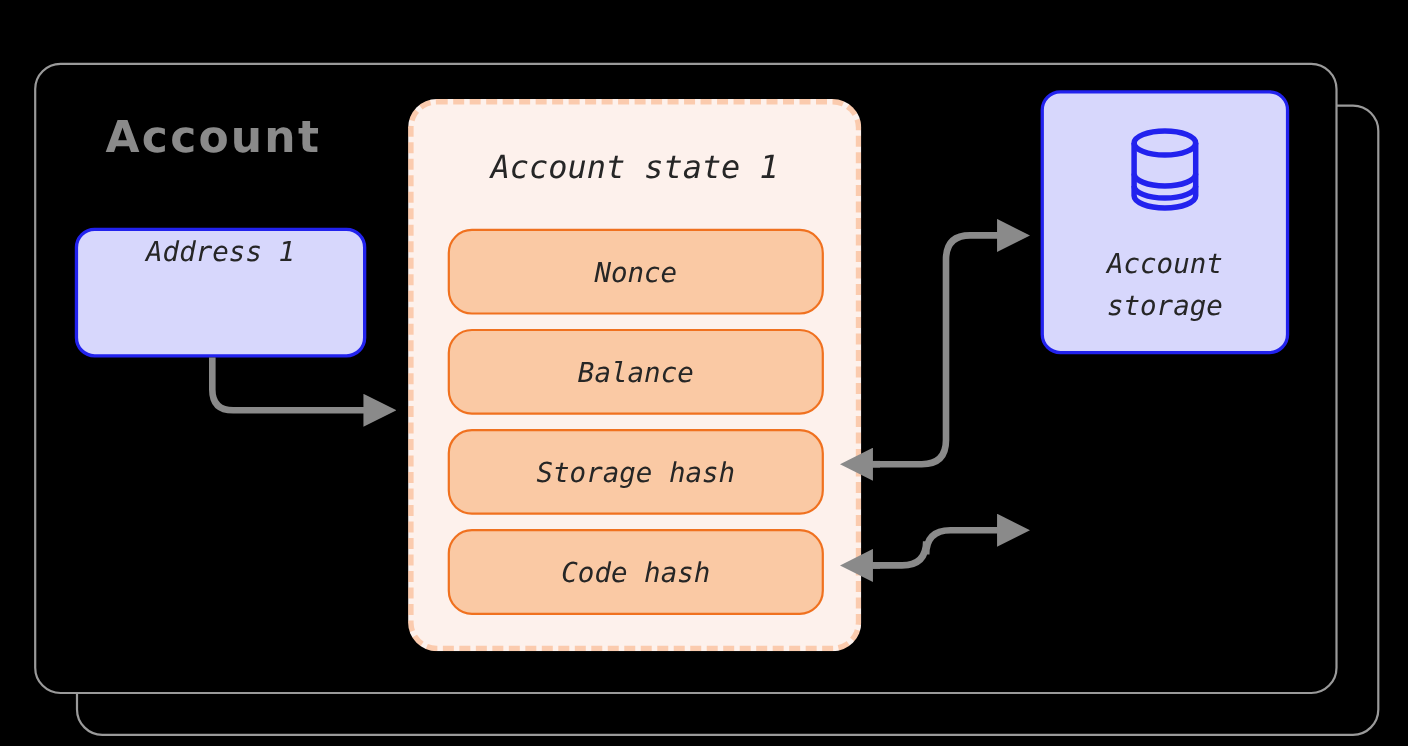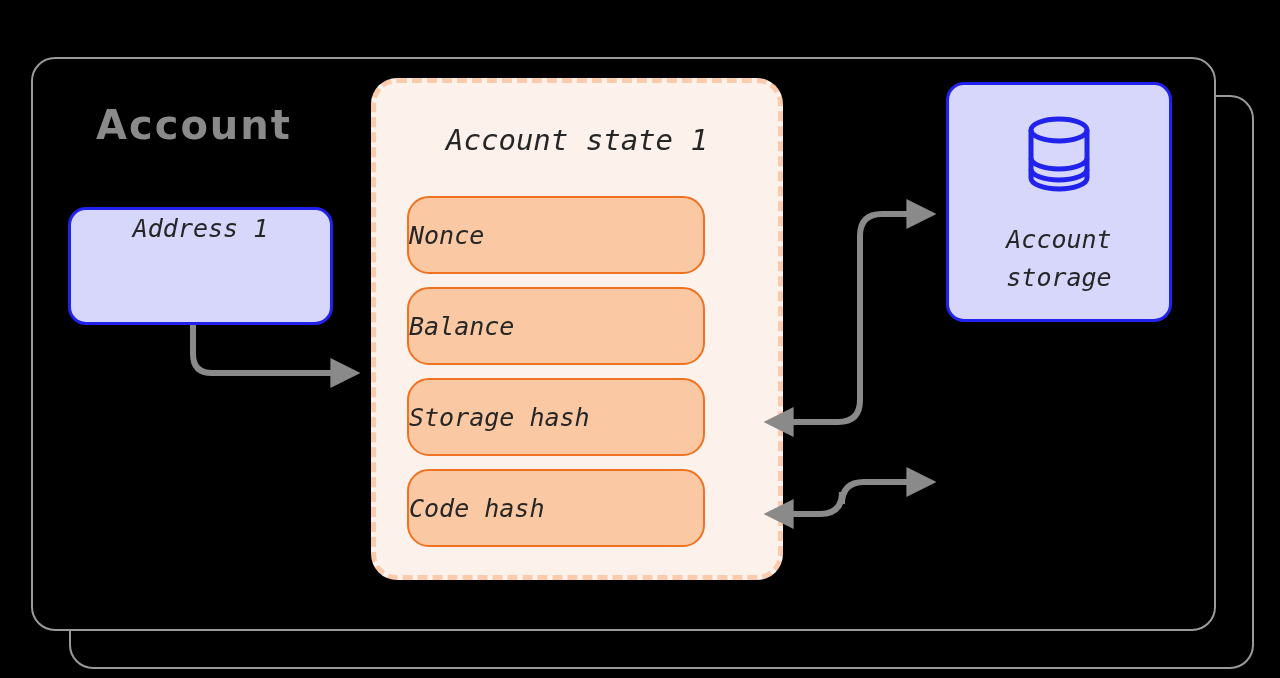--- a/index.html
+++ b/index.html
@@ -105,21 +105,21 @@
     display: flex;
     align-items: center;
     justify-content: center;
     width: 100%;
   }
 
   
   .state-box {
     position: absolute;
     left: 371px;
-    top: 54px;
+    top: 66px;
     width: 412px;
     height: 502px;
     background: #fdf1ec;
     border: 5px dashed #fbcbae;
     border-radius: 26px;
     box-sizing: border-box;
   }
   .state-title {
     position: absolute;
     left: 0;
@@ -129,28 +129,29 @@
     font-family: "DejaVu Sans Mono", monospace;
     font-style: italic;
     font-size: 29px;
     color: #262626;
   }
 
   
   .field {
     position: absolute;
     left: 31px;
-    width: 298px;
+    width: 342px;
     height: 78px;
     background: #fac9a4;
     border: 2px solid #f0711f;
     border-radius: 22px;
     box-sizing: border-box;
     display: flex;
     align-items: center;
+    justify-content: center;
     font-family: "DejaVu Sans Mono", monospace;
     font-style: italic;
     font-size: 25px;
     color: #262626;
   }
   .field-0 { top: 113px; }
   .field-1 { top: 204px; font-style: italic; }
   .field-2 { top: 295px; }
   .field-3 { top: 386px; }
 

